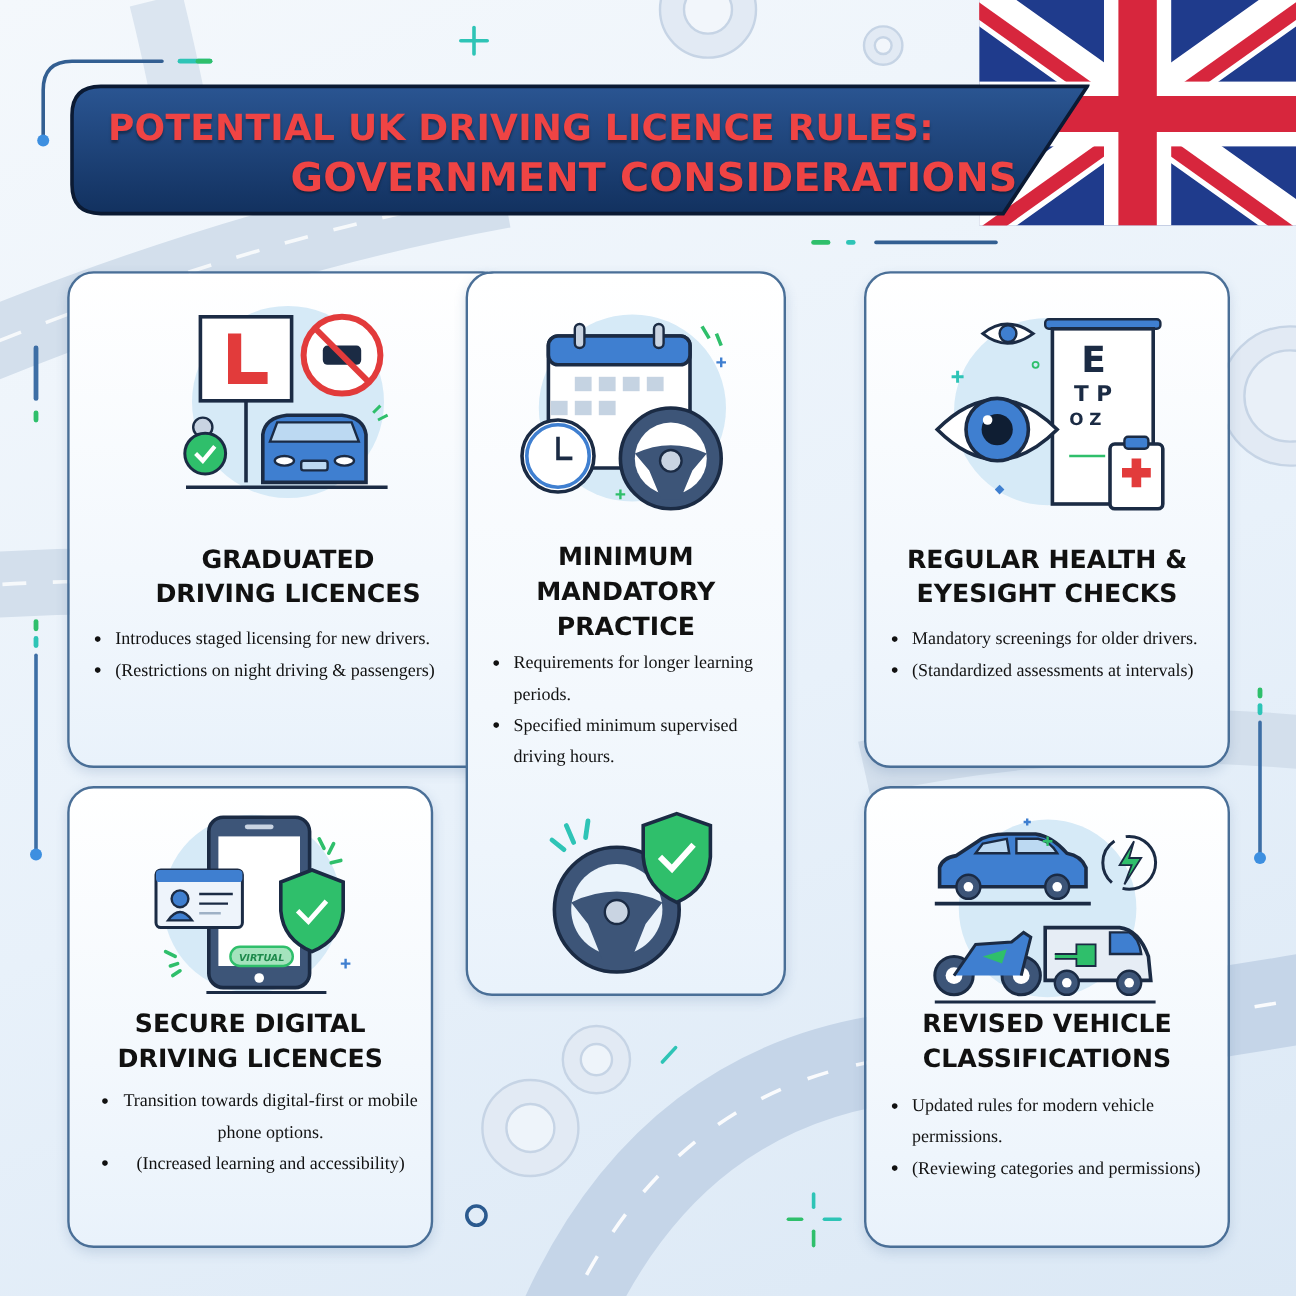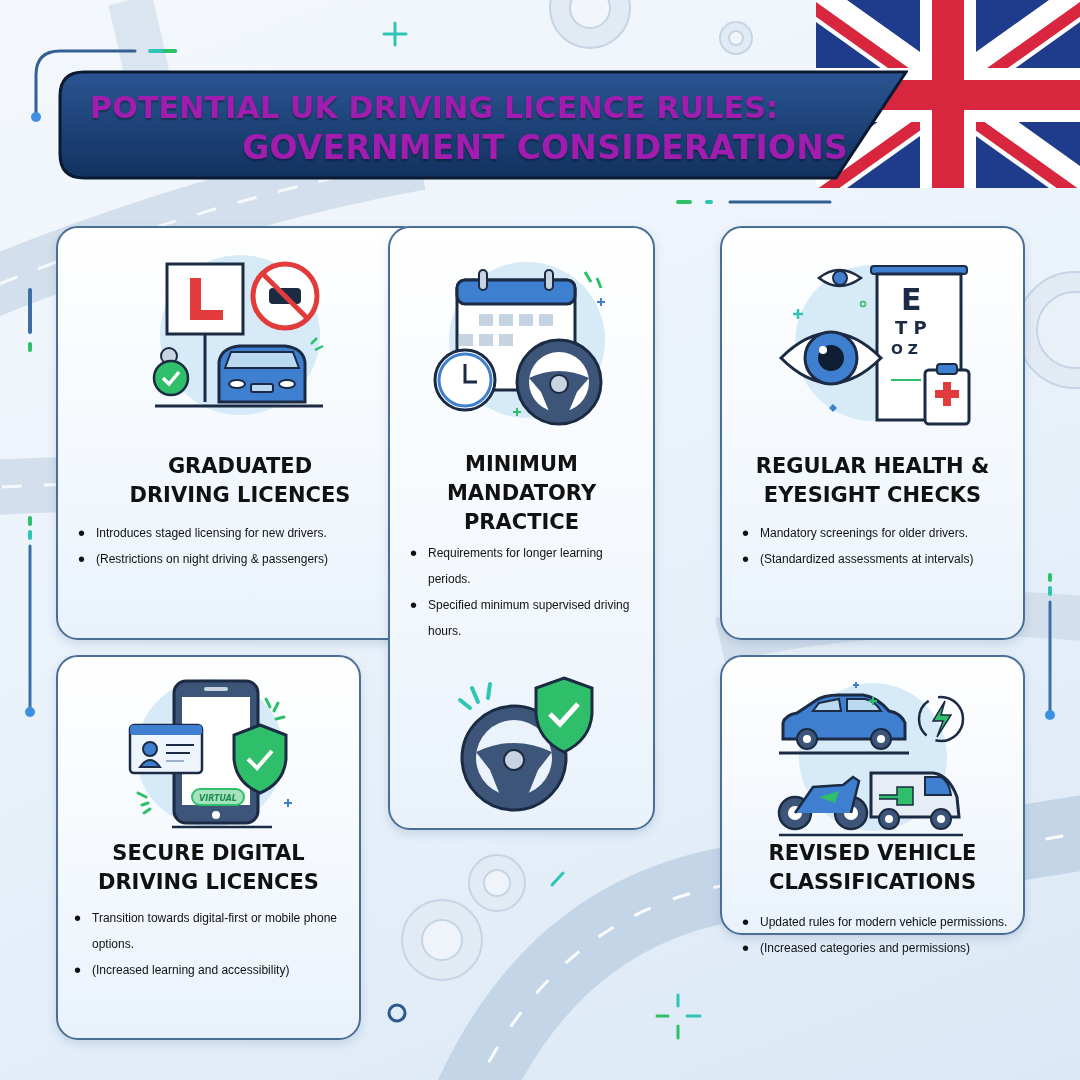--- a/index.html
+++ b/index.html
@@ -11,43 +11,43 @@
     color: #111;
   }
   .bg-layer { position: absolute; inset: 0; pointer-events: none; }
   .flag { position: absolute; left: 816px; top: 0; width: 264px; height: 188px; }
   .banner {
     position: absolute; left: 58px; top: 70px; width: 850px; height: 112px;
   }
   .banner svg { position: absolute; inset: 0; }
   .banner-title {
     position: absolute; left: 32px; top: 18px; right: 60px;
-    color: #a21caf; font-weight: bold; font-size: 30px; line-height: 40px;
+    color: #ef4444; font-weight: bold; font-size: 30px; line-height: 40px;
     letter-spacing: 0.2px;
     font-family: "DejaVu Sans", sans-serif;
     text-shadow: 0 2px 2px rgba(0,0,0,0.35);
   }
   .card {
     position: absolute;
     background: linear-gradient(180deg, #ffffff 0%, #f3f8fd 60%, #e9f2fb 100%);
     border: 2.5px solid #4a6f97;
     border-radius: 22px;
     box-shadow: 0 4px 10px rgba(60,100,150,0.18);
   }
   .card .icon-wrap { position: absolute; left: 0; right: 0; display: flex; justify-content: center; }
   .card-title {
     position: absolute; left: 10px; right: 10px; text-align: center;
     font-weight: bold; font-size: 21px; line-height: 29px; color: #111;
     font-family: "DejaVu Sans", sans-serif;
   }
   .card ul { position: absolute; list-style: none; }
   .card li {
     position: relative; padding-left: 22px;
-    font-size: 12px; line-height: 26px; color: #111;
-    font-family: Liberation Sans, sans-serif;
+    font-size: 15px; line-height: 26px; color: #111;
+    font-family: Liberation Serif, serif;
     font-stretch: condensed;
     margin-bottom: 0px;
   }
   .card li::before {
     content: "\2022"; position: absolute; left: 4px; top: 0; font-size: 20px;
   }
 </style>
 </head>
 <body>
 
@@ -272,27 +272,27 @@
       <path d="M152 26 L156 34 M164 30 L160 38 M170 44 L162 46" stroke="#2fbf6b" stroke-width="3" stroke-linecap="round"></path>
       <path d="M24 120 L32 124 M28 132 L34 130 M30 140 L36 136" stroke="#2fbf6b" stroke-width="3" stroke-linecap="round"></path>
       <path d="M170 130 L178 130 M174 126 L174 134" stroke="#3f7fd0" stroke-width="2"></path>
       <line x1="58" y1="154" x2="158" y2="154" stroke="#1b2b44" stroke-width="2.5"></line>
     </svg>
   </div>
   <div class="card-title" style="top:182px;">
     <div>SECURE DIGITAL</div>
     <div>DRIVING LICENCES</div>
   </div>
-  <ul style="left:12px; right:10px; top:248px;">
+  <ul style="left:22px; right:10px; top:248px;text-align:center;">
     <li>Transition towards digital-first or mobile phone options.</li>
     <li>(Increased learning and accessibility)</li>
   </ul>
 </div>
 
-<div class="card" style="left:720px; top:655px; width:305px; height:280px;">
+<div class="card" style="left:720px; top:655px; width:305px; height:385px;">
   <div class="icon-wrap" style="top:20px;">
     <svg width="200" height="160" viewBox="0 0 200 160">
       <circle cx="100" cy="80" r="74" fill="#d6eaf7"></circle>
       <path d="M10 62 L10 46 Q12 38 24 36 L42 24 Q50 18 66 18 L90 18 Q104 20 116 34 Q128 36 132 46 L132 62 Z" fill="#3f7fd0" stroke="#1b2b44" stroke-width="3"></path>
       <path d="M46 26 L66 22 L68 34 L40 34 Z" fill="#bcd9f2" stroke="#1b2b44" stroke-width="2"></path>
       <path d="M74 22 L92 22 Q102 24 108 34 L74 34 Z" fill="#bcd9f2" stroke="#1b2b44" stroke-width="2"></path>
       <circle cx="34" cy="62" r="10" fill="#3d5578" stroke="#1b2b44" stroke-width="2"></circle>
         <circle cx="34" cy="62" r="4" fill="#fff"></circle>
       <circle cx="108" cy="62" r="10" fill="#3d5578" stroke="#1b2b44" stroke-width="2"></circle>
         <circle cx="108" cy="62" r="4" fill="#fff"></circle>
@@ -316,15 +316,15 @@
       <path d="M80 8 L86 8 M83 5 L83 11" stroke="#3f7fd0" stroke-width="2"></path>
       <path d="M96 24 L104 24 M100 20 L100 28" stroke="#2fbf6b" stroke-width="2"></path>
     </svg>
   </div>
   <div class="card-title" style="top:182px;">
     <div>REVISED VEHICLE</div>
     <div>CLASSIFICATIONS</div>
   </div>
   <ul style="left:16px; right:4px; top:252px;">
     <li>Updated rules for modern vehicle permissions.</li>
-    <li>(Increased categories and permissions)</li>
+    <li>(Reviewing categories and permissions)</li>
   </ul>
 </div>
 
 </body></html>

